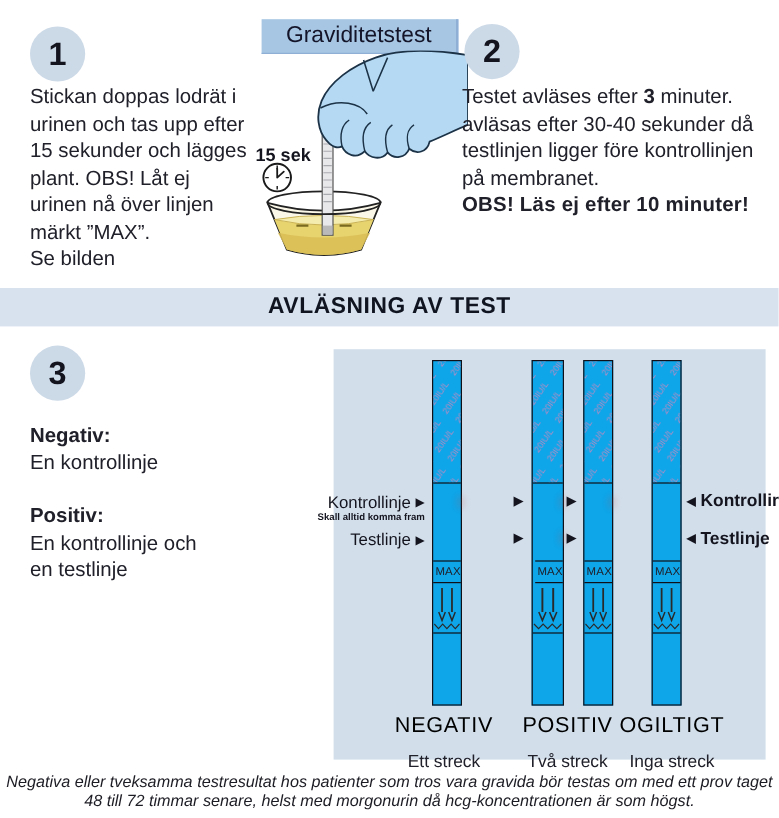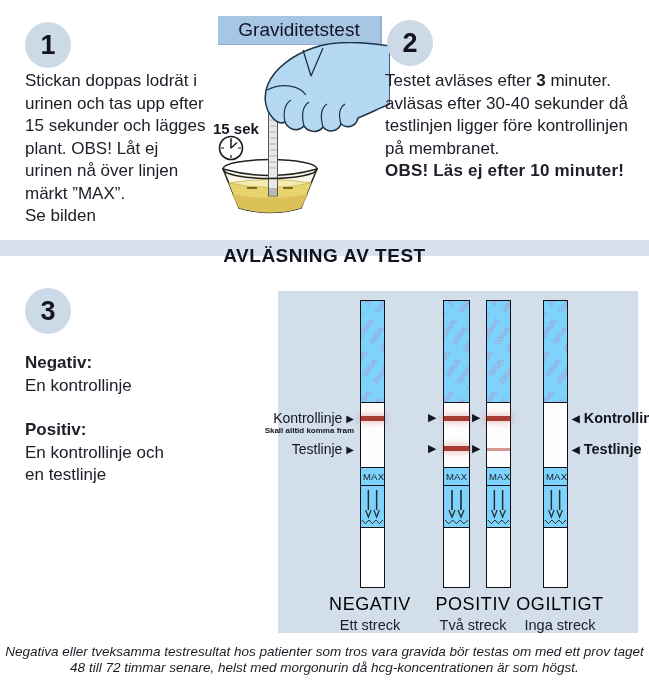--- a/index.html
+++ b/index.html
@@ -19,32 +19,32 @@
   .b{font-weight:700;}
   .obs-line{font-weight:700; letter-spacing:.2px;}
   
   .title-box{
     position:absolute; left:218px; top:16px; width:162px; height:28px;
     background:#a6c6e3; border-right:2px solid #8fb0d4; border-bottom:1px solid #8fb0d4;
     text-align:center; line-height:28px; font-size:19px; font-weight:500; color:#15152a;
   }
   
   .band{
-    position:absolute; left:0; top:240px; width:649px; height:16px; background:#d8e2ef;
+    position:absolute; left:0; top:240px; width:649px; height:32px; background:#d8e2ef;
     text-align:center; line-height:32px; font-size:19px; font-weight:800;
     letter-spacing:.5px; color:#0f1420;
   }
   
   .block{margin-bottom:22px;}
   .block .hd{font-weight:700;}
   
   .panel{position:absolute; left:278px; top:291px; width:360px; height:342px; background:#d2dfeb;}
   .strip{
-    position:absolute; top:9px; height:288px; background:#7dd3fc;
-    border:1.5px solid #101018; box-sizing:border-box; display:flex; flex-direction:column;
+    position:absolute; top:9px; height:288px; background:#0ea5e9;
+    border:1.5px solid #101018; box-sizing:border-box; display:flex; flex-direction:column;align-items:flex-end;
   }
   .strip-1{left:82px; width:25px;}
   .strip-2{left:165px; width:27px;}
   .strip-3{left:208px; width:25px;}
   .strip-4{left:265px; width:25px;}
   .s-pattern{height:101px; border-bottom:1.5px solid #101018;}
   .s-pattern svg{display:block; width:100%; height:100%;}
   .s-window{height:64px; position:relative; background:#fffdfd;}
   .line-control,.line-test{position:absolute; left:0; right:0; display:none;}
   .line-control{top:13px; height:5px; background:#a63c32;}
@@ -64,21 +64,21 @@
   .plabel .arr{font-size:10px; position:relative; top:-1px;}
   .lbl-ctl{right:284px; top:119px; text-align:right;}
   .lbl-ctl-sub{position:absolute; right:284px; top:135px; font-size:8px; font-weight:700; color:#14141f; white-space:nowrap;}
   .lbl-tst{right:284px; top:150px; text-align:right;}
   .lbl-r-ctl{left:294px; top:119px; font-weight:600; font-size:14.5px;}
   .lbl-r-tst{left:294px; top:150px; font-weight:600; font-size:14.5px;}
   .mid-arrow{position:absolute; font-size:11px; color:#14141f;}
   
   .cap{position:absolute; top:303px; width:130px; text-align:center;}
   .cap .cl{font-size:18px; font-weight:400; letter-spacing:.6px; color:#000000;}
-  .cap .cs{font-size:14.5px; margin-top:2px; color:#20202a;}
+  .cap .cs{font-size:14.5px; margin-top:12px; color:#20202a;}
   .cap-1{left:27px;} .cap-2{left:130px;} .cap-3{left:217px;}
   
   .footer{
     position:absolute; left:0; top:644px; width:649px; text-align:center;
     font-style:italic; font-size:13.5px; line-height:15.5px; color:#1c1c24;
   }
 </style>
 </head>
 <body>
 

